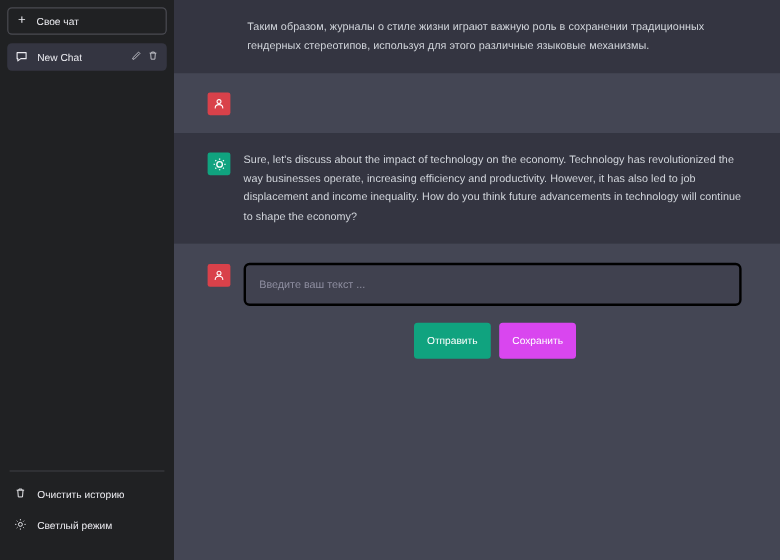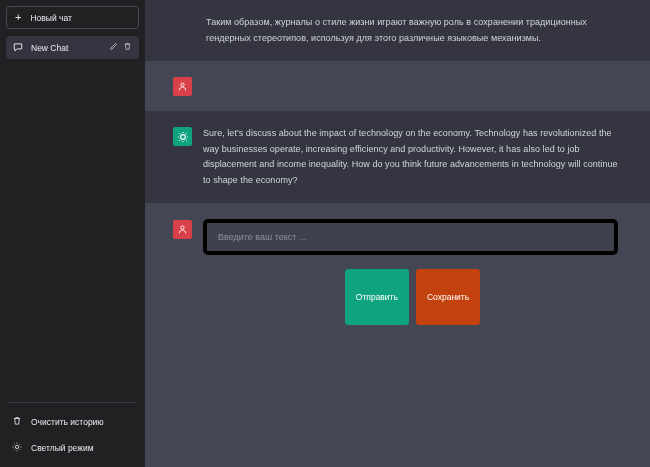--- a/index.html
+++ b/index.html
@@ -45,21 +45,21 @@
   }
   .chat-item .label { flex: 1; white-space: nowrap; overflow: hidden; text-overflow: ellipsis; }
   .chat-actions { display: flex; gap: 5px; align-items: center; }
   .ic { display: block; }
 
   .sidebar-spacer { flex: 1 1 auto; }
   .sidebar-divider {
     height: 1px; background: #3a3b42;
     margin: 0 2px 6px 2px;
   }
-  #sidebar-bottom { padding-bottom: 6px; }
+  #sidebar-bottom { padding-bottom: 16px; }
   .side-action {
     display: flex; align-items: center; gap: 9px;
     height: 26px;
     padding: 0 6px;
     color: #ececf1;
     font-size: 8.5px;
     border-radius: 4px;
     cursor: pointer;
   }
 
@@ -113,66 +113,66 @@
     display: flex; gap: 11px;
     margin-left: 28px;
     padding-right: 25px;
     max-width: 470px;
     align-items: flex-start;
   }
   .input-box {
     flex: 1 1 auto;
     height: 36px;
     background: #40414f;
-    border: 4px solid #000000;
+    border: 2px solid #000000;
     border-radius: 5px;
     color: #8e8ea0;
     font-size: 9px;
     font-family: "Liberation Sans", sans-serif;
     padding: 0 11px;
     outline: none;
   }
   .input-box::placeholder { color: #8e8ea0; }
 
   .btn-row {
     display: flex; gap: 7px;
     justify-content: center;
     margin-top: 14px;
     padding-left: 30px;
   }
   .btn {
     font-size: 8.5px;
     font-family: "Liberation Sans", sans-serif;
     border: none;
     border-radius: 3px;
-    padding: 23px 11px;
+    padding: 10px 11px;
     cursor: pointer;
     color: #ffffff;
   }
   .btn.primary   { background: #10a37f; }
-  .btn.secondary { background: #c2410c; }
+  .btn.secondary { background: #d946ef; }
 
   .quota {
     text-align: center;
     color: #d1d5db;
     font-size: 8.5px;
     margin-top: 14px;
     padding-left: 30px;
   }
 </style>
 </head>
 <body>
 
 <div id="app">
 
   <div id="sidebar">
 
     <div class="new-chat-btn">
       <span class="plus-glyph ic">+</span>
-      <span>Новый чат</span>
+      <span>Свое чат</span>
     </div>
 
     <div class="chat-item">
       <span class="ic">
         <svg width="10" height="10" viewBox="0 0 16 16" fill="none" stroke="#ececf1" stroke-width="1.5">
           <path d="M2 3h12v8H7l-4 3v-3H2z" stroke-linejoin="round"></path>
         </svg>
       </span>
       <span class="label">New Chat</span>
       <span class="chat-actions">

